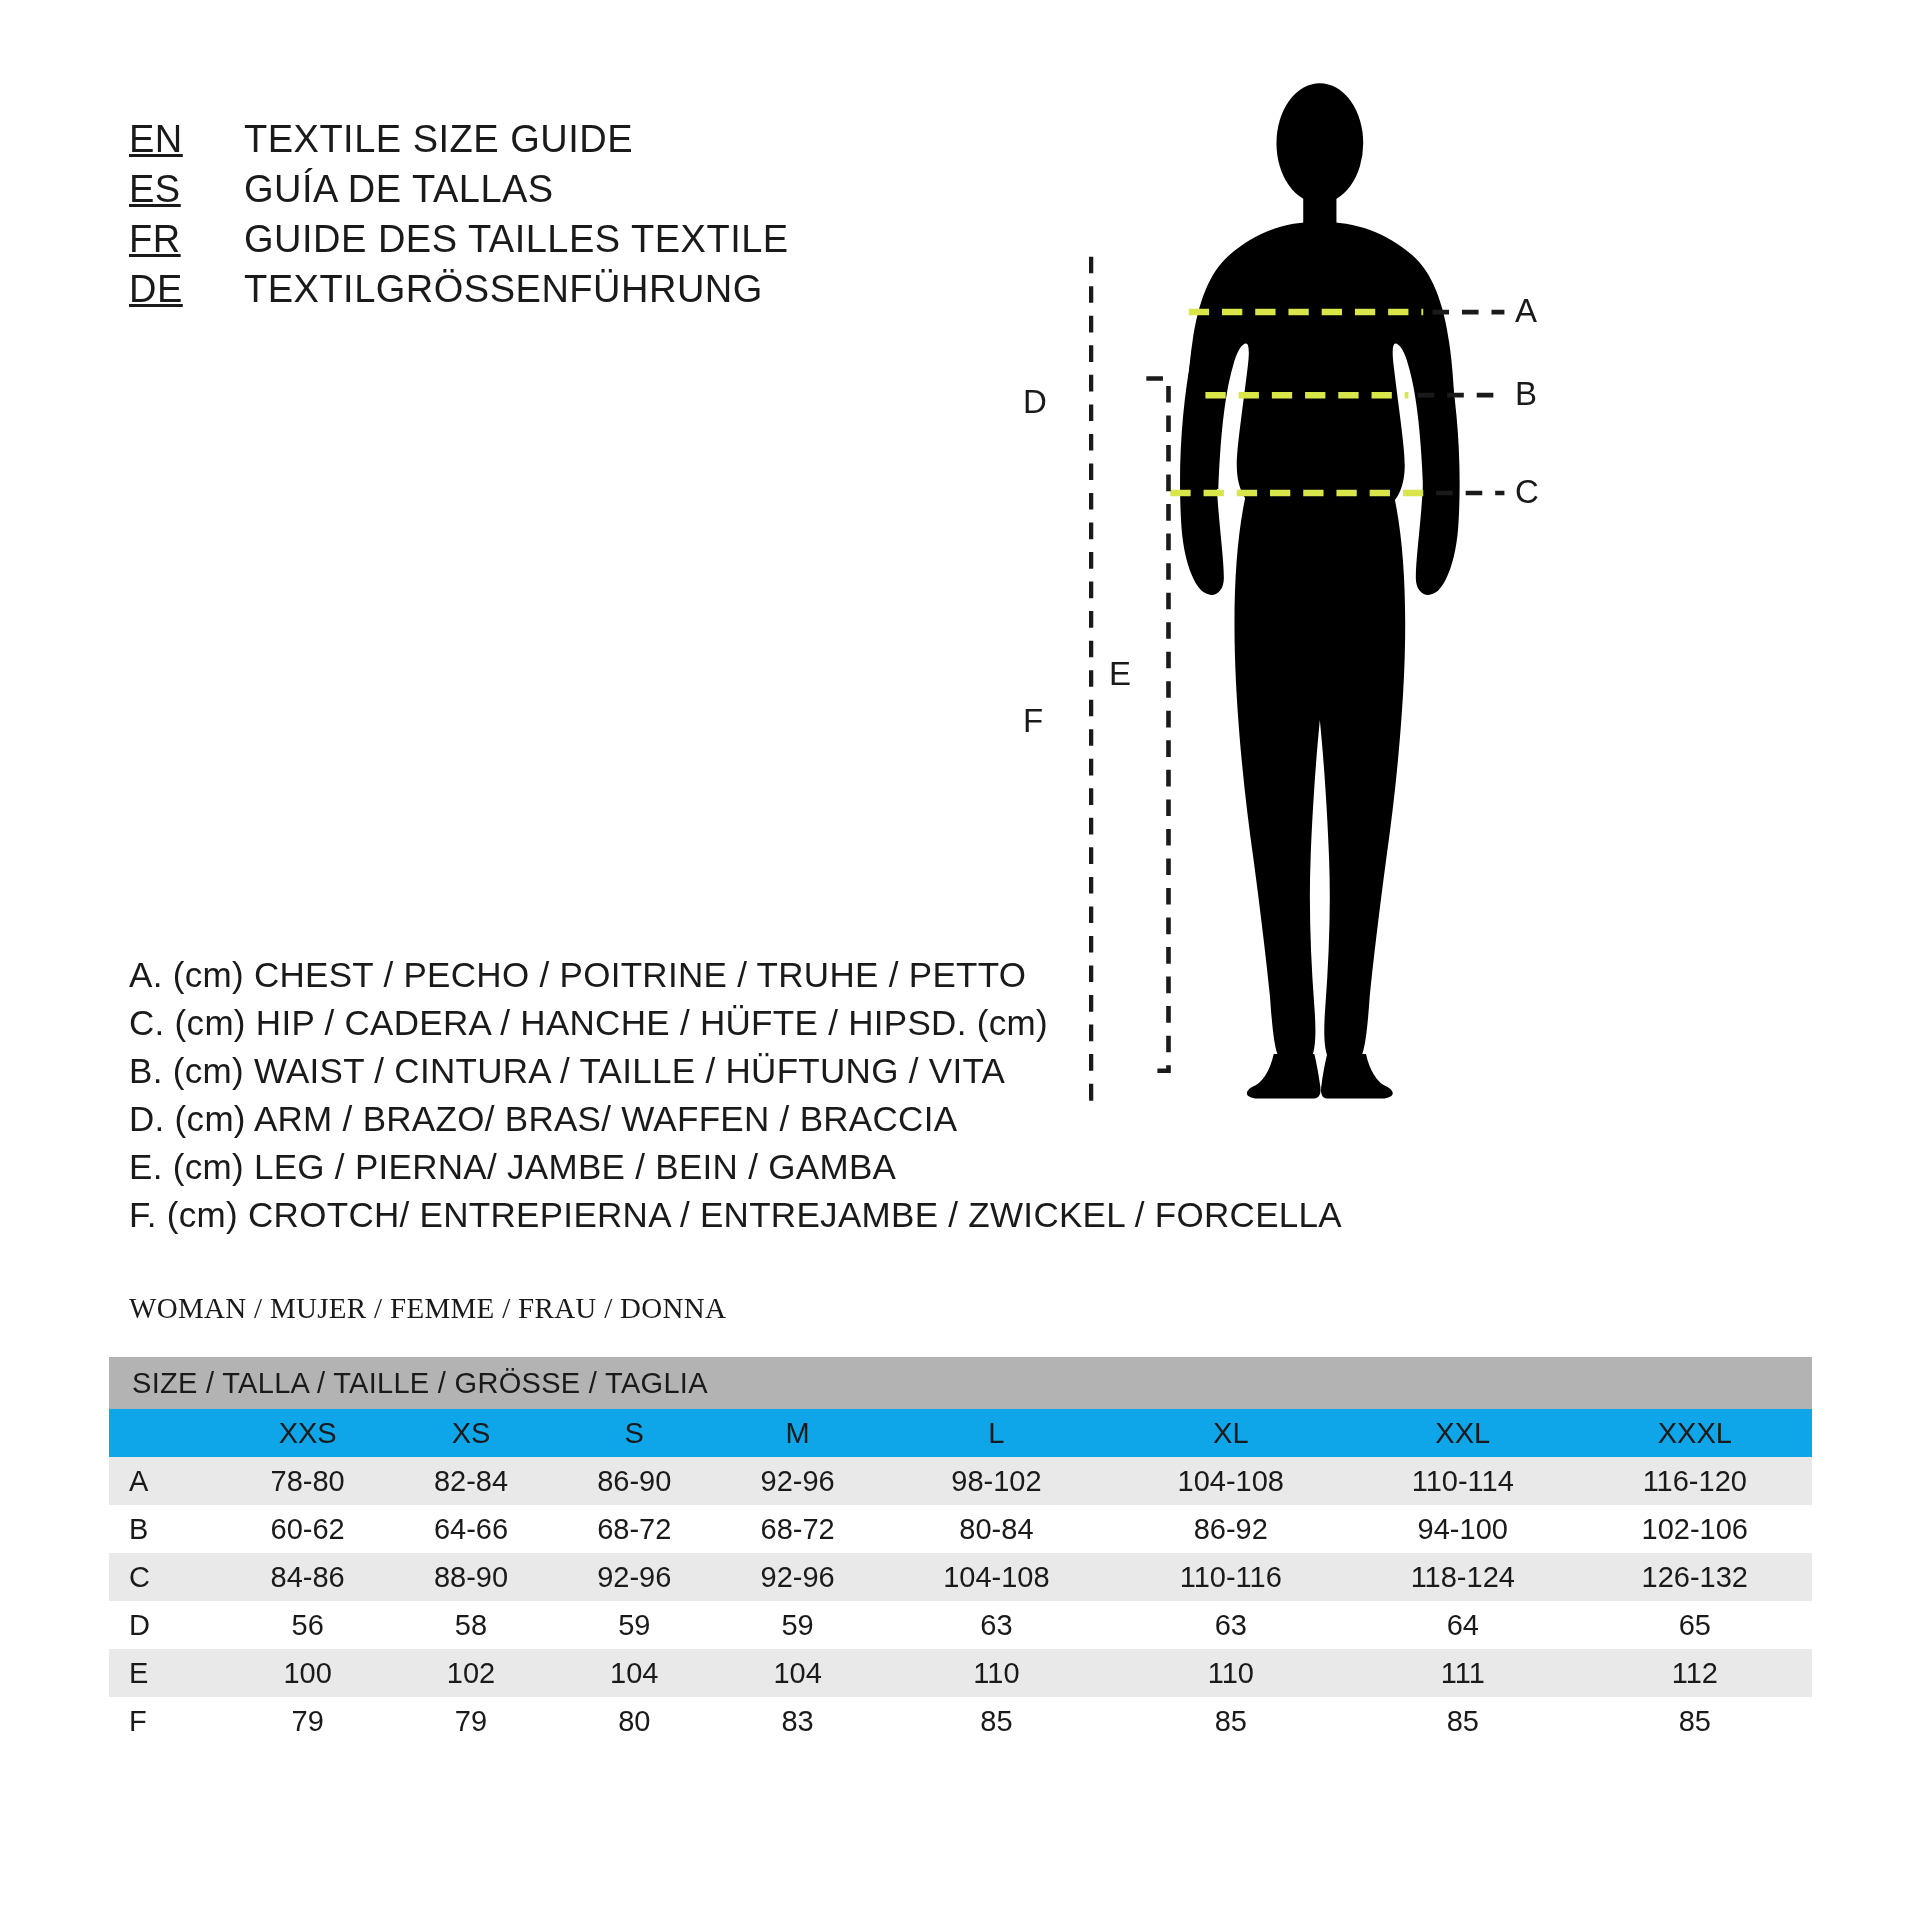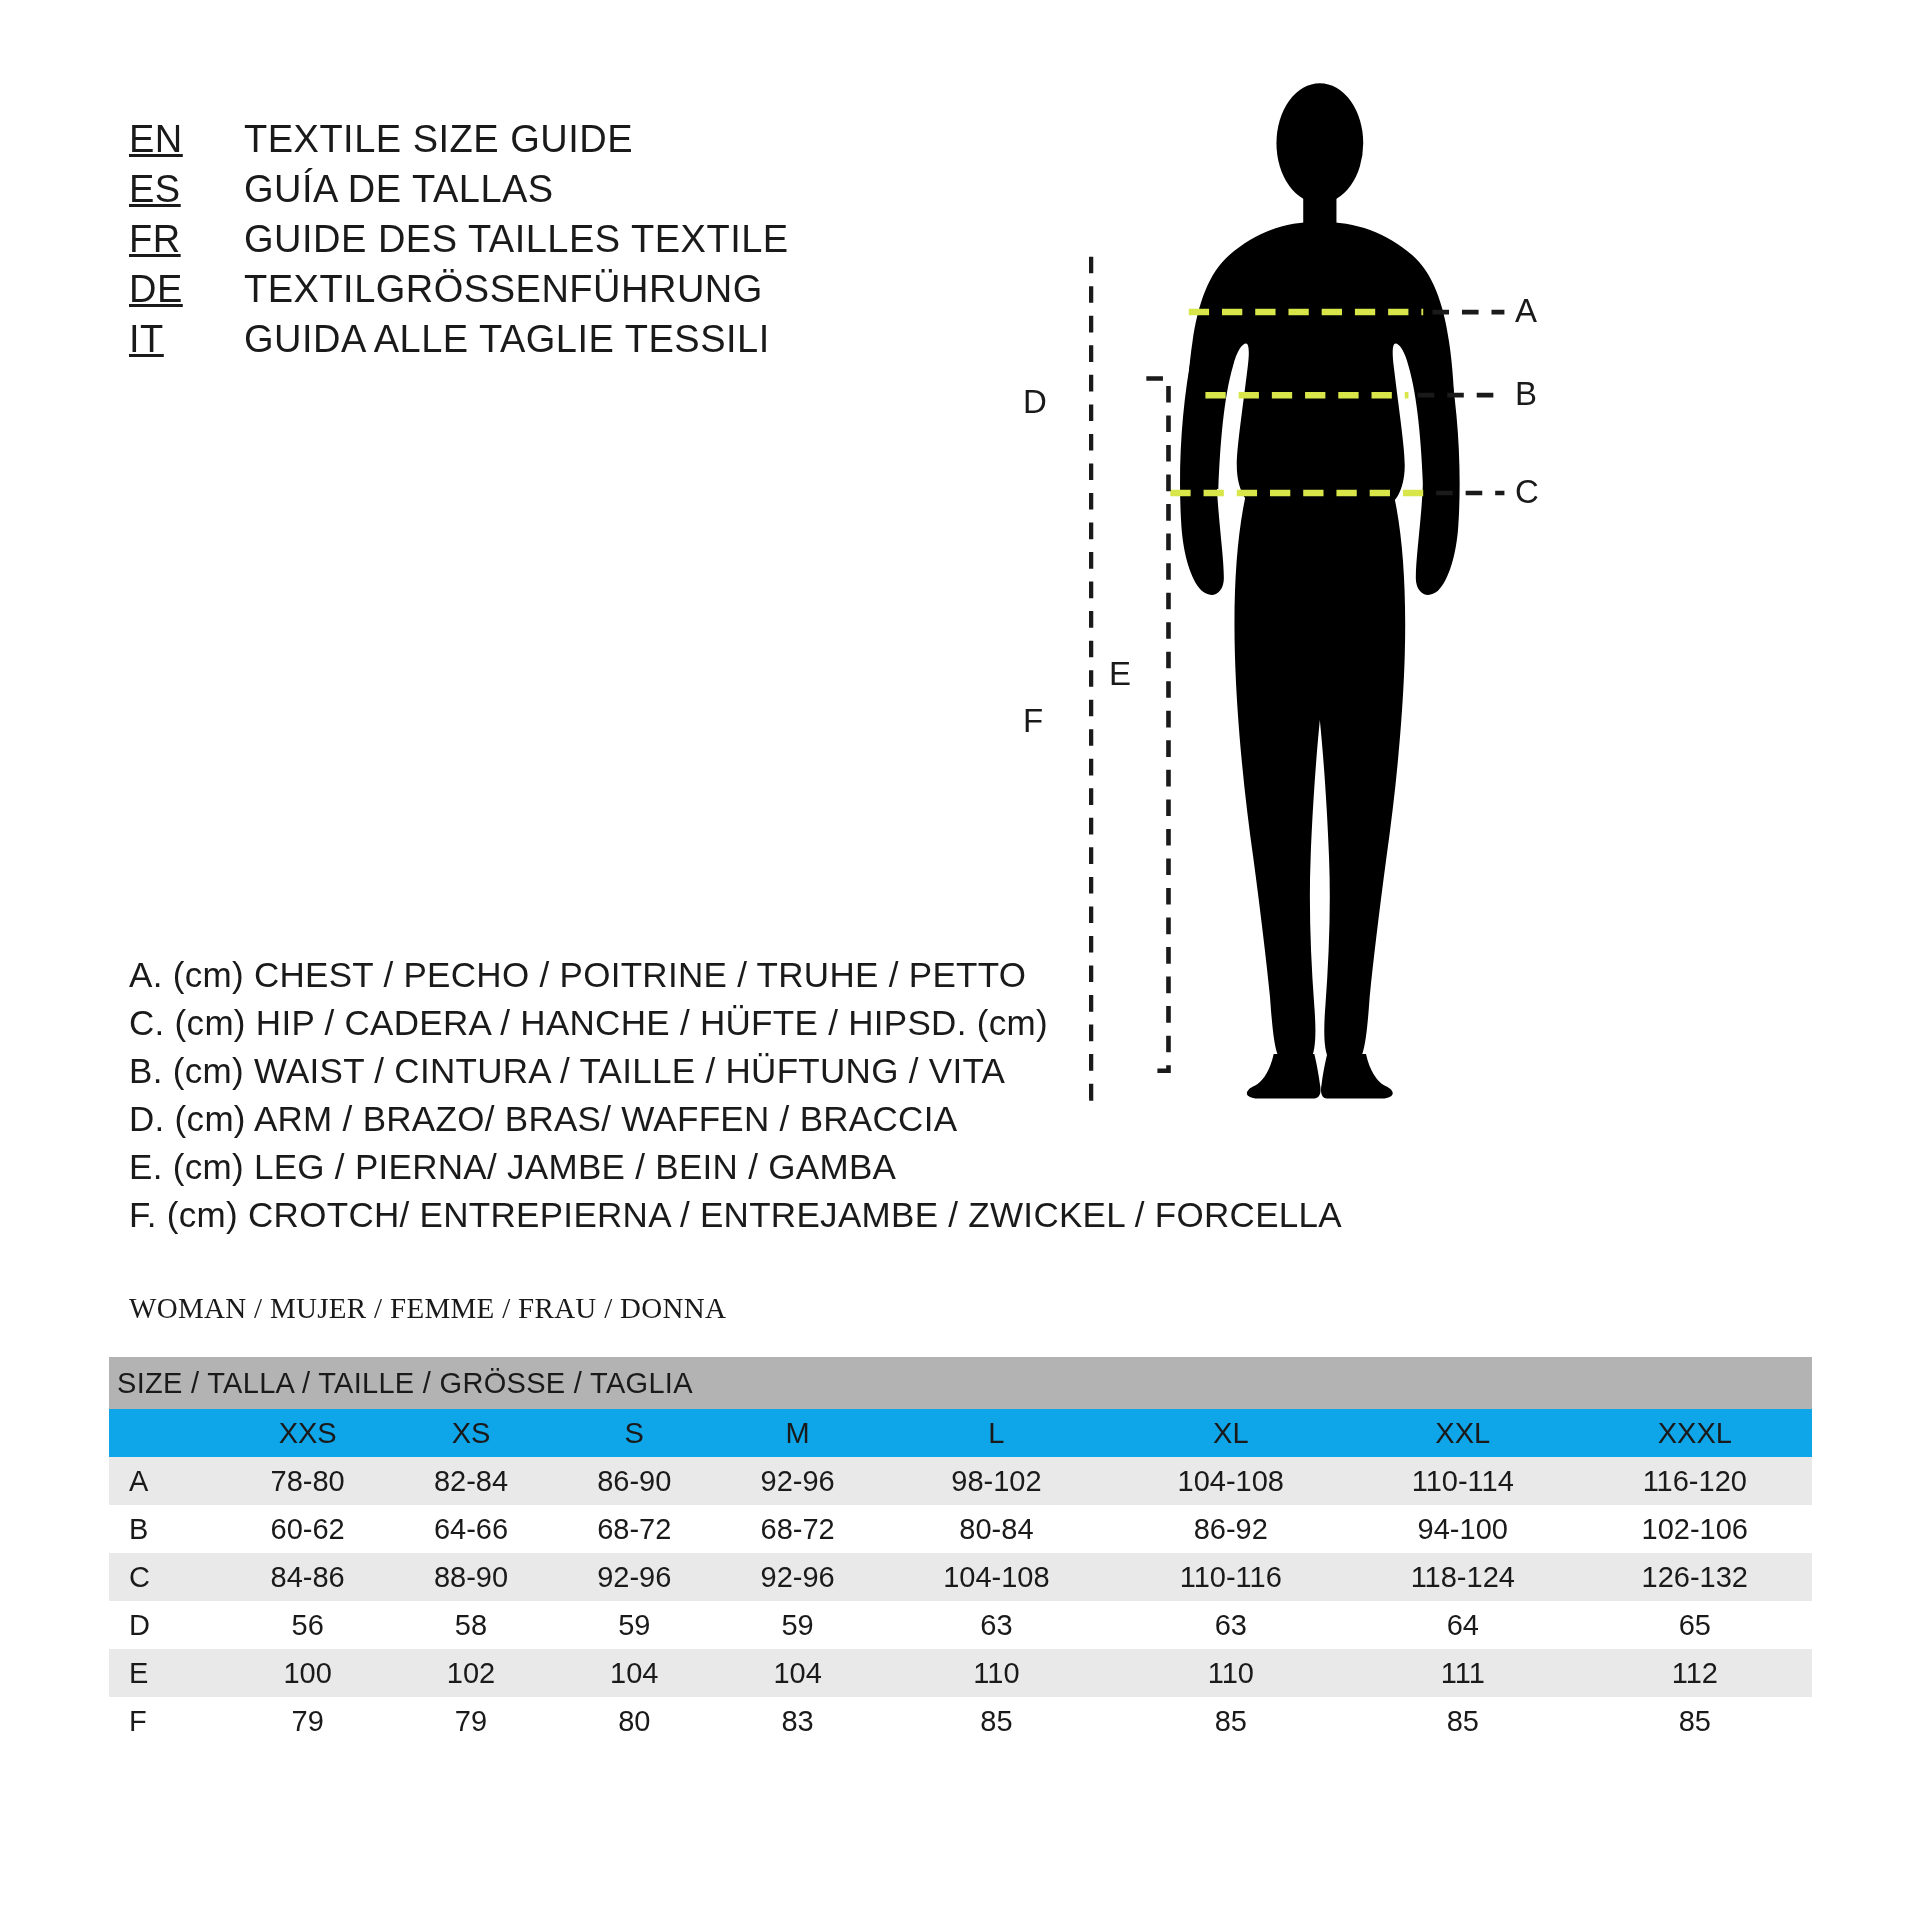--- a/index.html
+++ b/index.html
@@ -74,21 +74,21 @@
   .size-table th, .size-table td {
     padding: 0;
     height: 48px;
     font-weight: normal;
     text-align: center;
     color: #1a1a1a;
   }
   .size-table .head-row td {
     background: #b3b3b3;
     text-align: left;
-    padding-left: 8px;
+    padding-left: 23px;
     font-size: 29px;
     height: 52px;
     letter-spacing: 0.3px;
   }
   .size-table .col-label {
     width: 97px;
     text-align: left;
     padding-left: 20px;
   }
   .row-shaded td {
@@ -131,24 +131,20 @@
     <div class="title-lang">ES</div>
     <div class="title-text">GUÍA DE TALLAS</div>
   </div>
   <div class="title-row">
     <div class="title-lang">FR</div>
     <div class="title-text">GUIDE DES TAILLES TEXTILE</div>
   </div>
   <div class="title-row">
     <div class="title-lang">DE</div>
     <div class="title-text">TEXTILGRÖSSENFÜHRUNG</div>
-  </div>
-  <div class="title-row">
-    <div class="title-lang">IT</div>
-    <div class="title-text">GUIDA ALLE TAGLIE TESSILI</div>
   </div>
 </div>
 
 <div class="figure-area">
   <svg width="757" height="1089" viewBox="0 0 820 1180" xmlns="http://www.w3.org/2000/svg">
 
     <g fill="#000000">
 
       <ellipse cx="250" cy="75" rx="47" ry="65"></ellipse>
 

